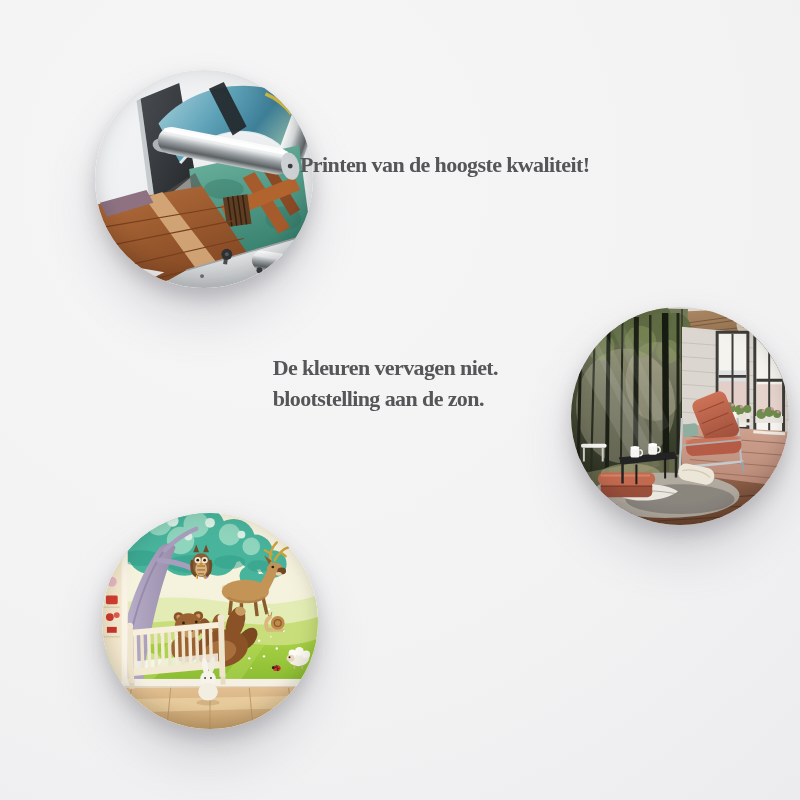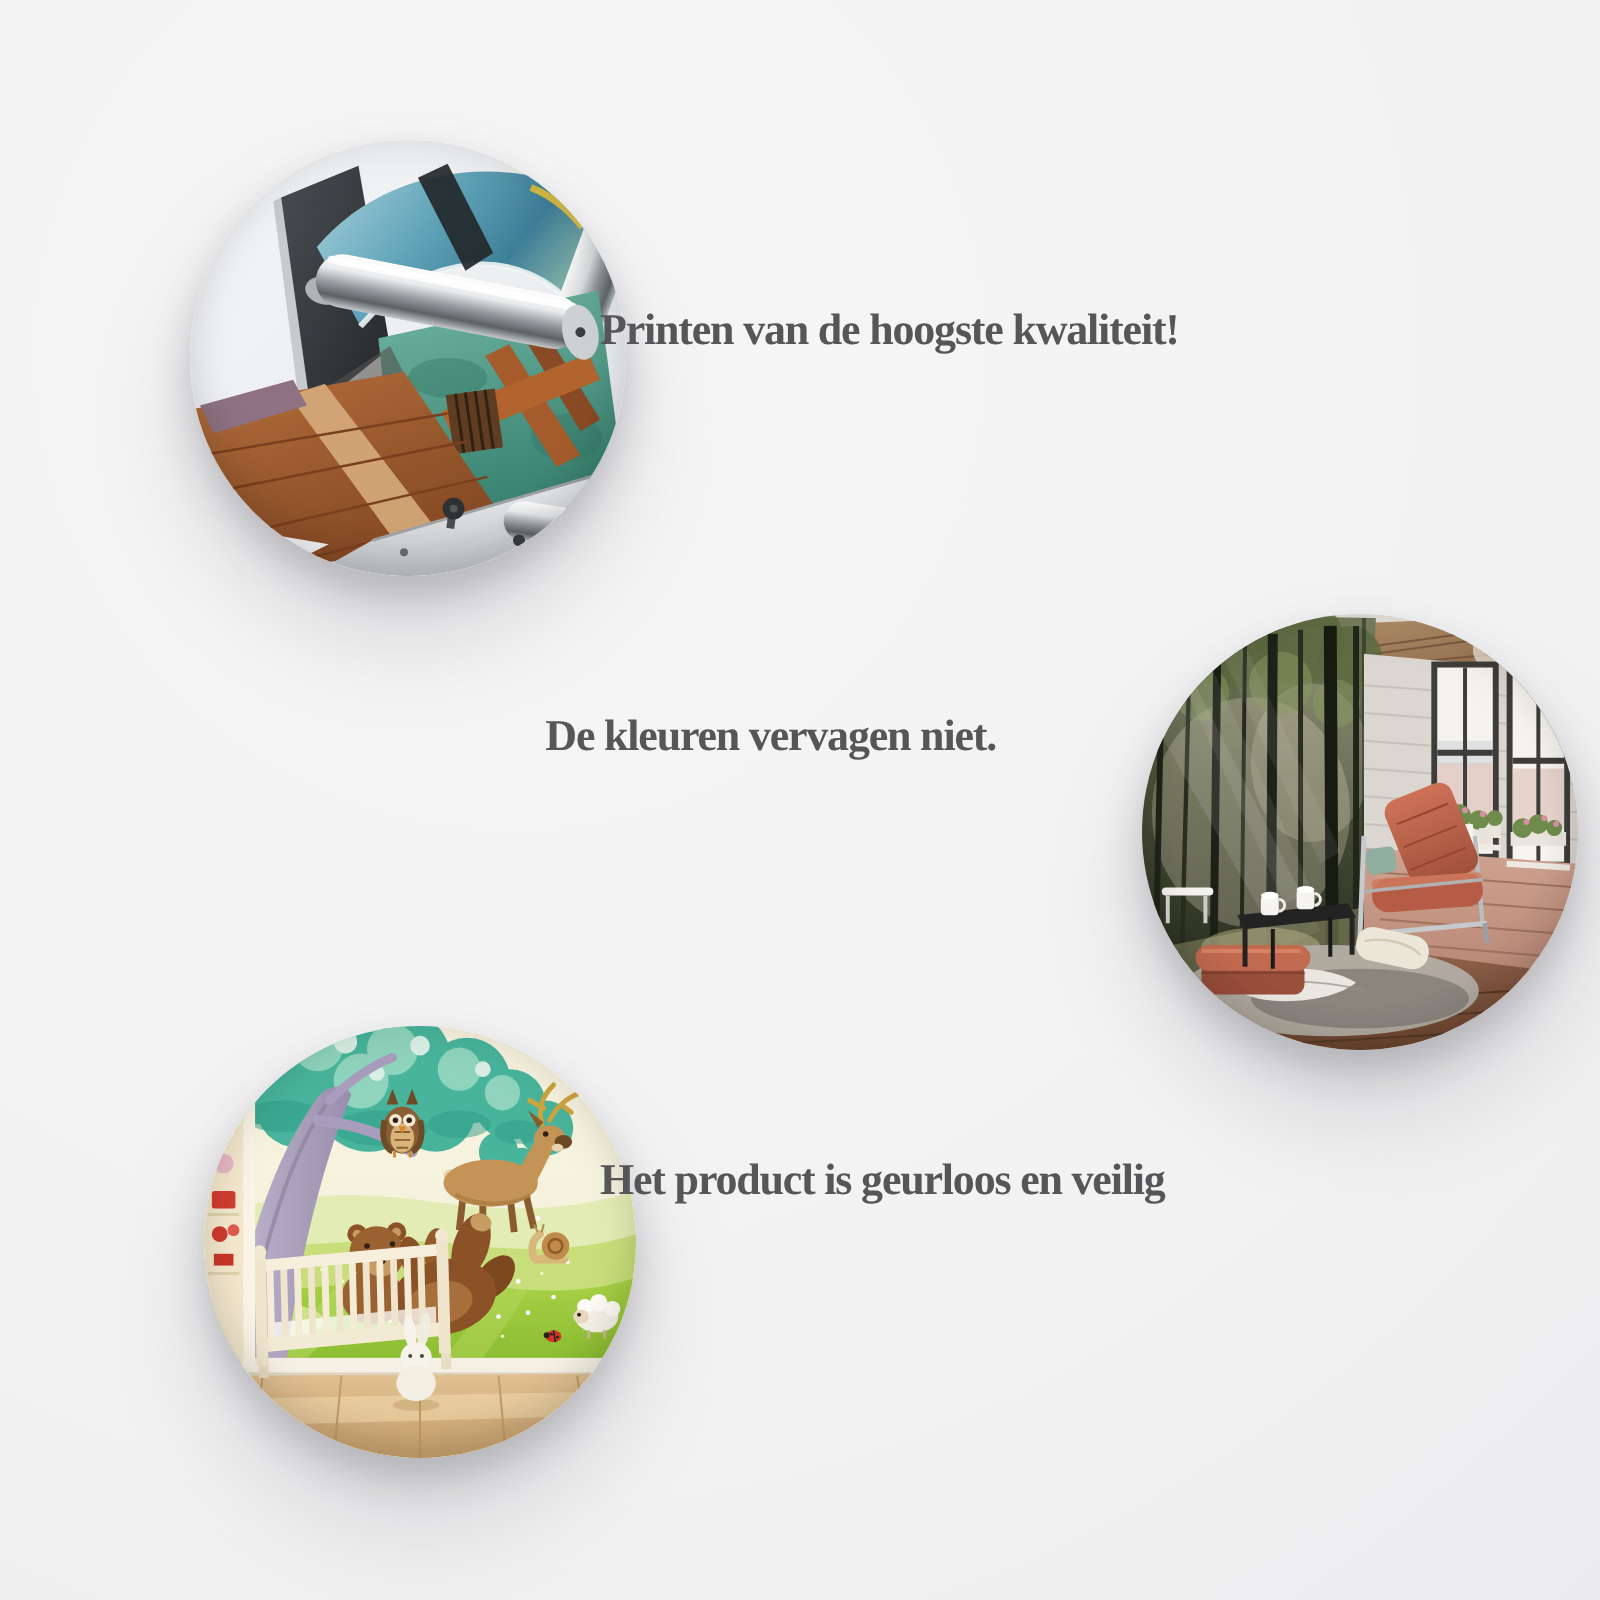--- a/index.html
+++ b/index.html
@@ -321,20 +321,21 @@
       <g transform="rotate(12 126 168)">
         <rect x="108" y="160" width="37" height="17" rx="8" fill="#ece6d8"></rect>
         <path d="M112,168 C120,164 134,164 141,169" stroke="#d2c9b4" stroke-width="1.2" fill="none"></path>
       </g>
     </svg>
     <div class="vignette"></div>
   </figure>
 
   <p class="caption" id="caption2">
     <span>De kleuren vervagen niet.</span>
+    <span>blootstelling aan de zon.</span>
   </p>
 
   <figure class="photo" id="photo3">
     <svg viewBox="0 0 220 220">
       <defs>
         <linearGradient id="s3sky" x1="0" y1="0" x2="0" y2="1">
             <stop offset="0" stop-color="#f8f3e0"></stop>
             <stop offset="1" stop-color="#eff0d8"></stop>
           </linearGradient>
         <linearGradient id="s3grass" x1="0" y1="0" x2="0" y2="1">
@@ -555,16 +556,15 @@
         <rect x="4" y="84" width="12" height="9" rx="1.5" fill="#d23d31"></rect>
         <circle cx="8" cy="106" r="4" fill="#cf3a2e"></circle>
           <circle cx="15" cy="104" r="3" fill="#e05a4e"></circle>
         <rect x="5" y="116" width="10" height="6" fill="#c9362b"></rect>
       </g>
     </svg>
     <div class="vignette"></div>
   </figure>
 
   <p class="caption" id="caption3">
-    <span>Het product is geurloos en veilig</span>
   </p>
 
 </div>
 
 </body></html>

